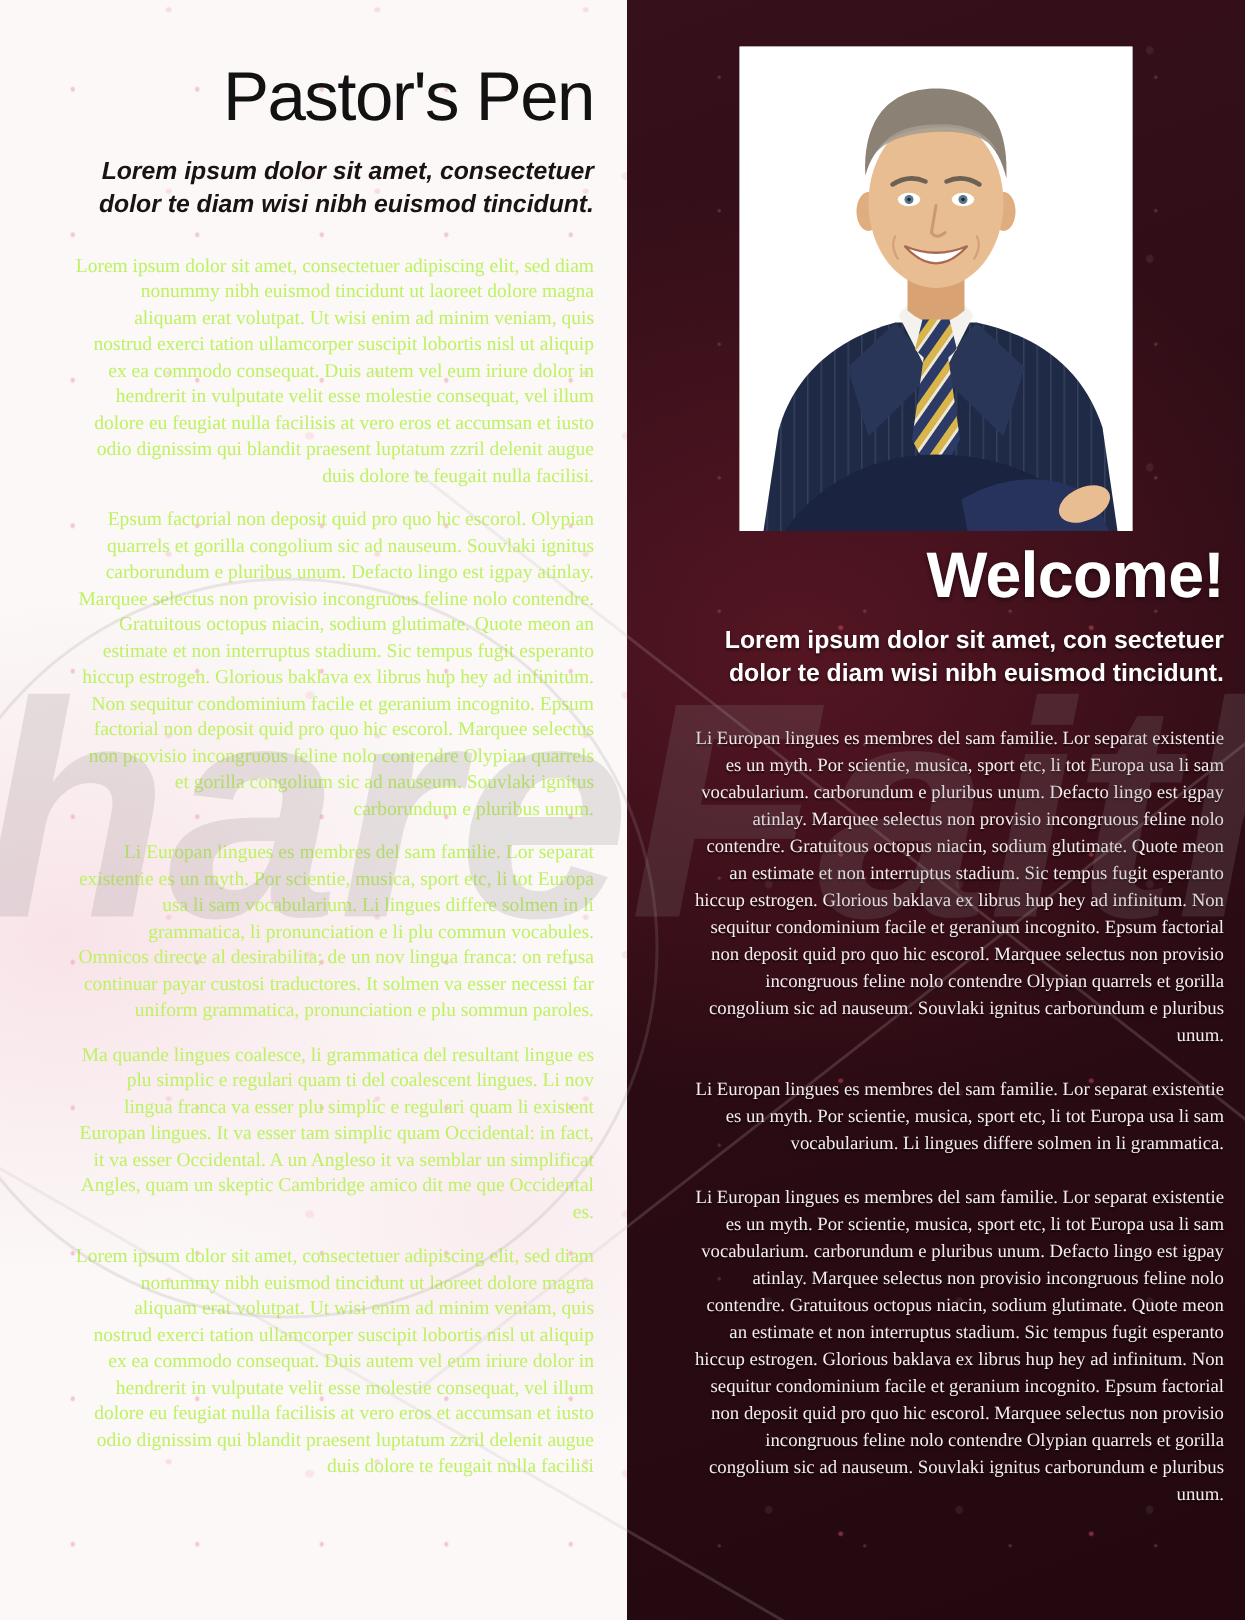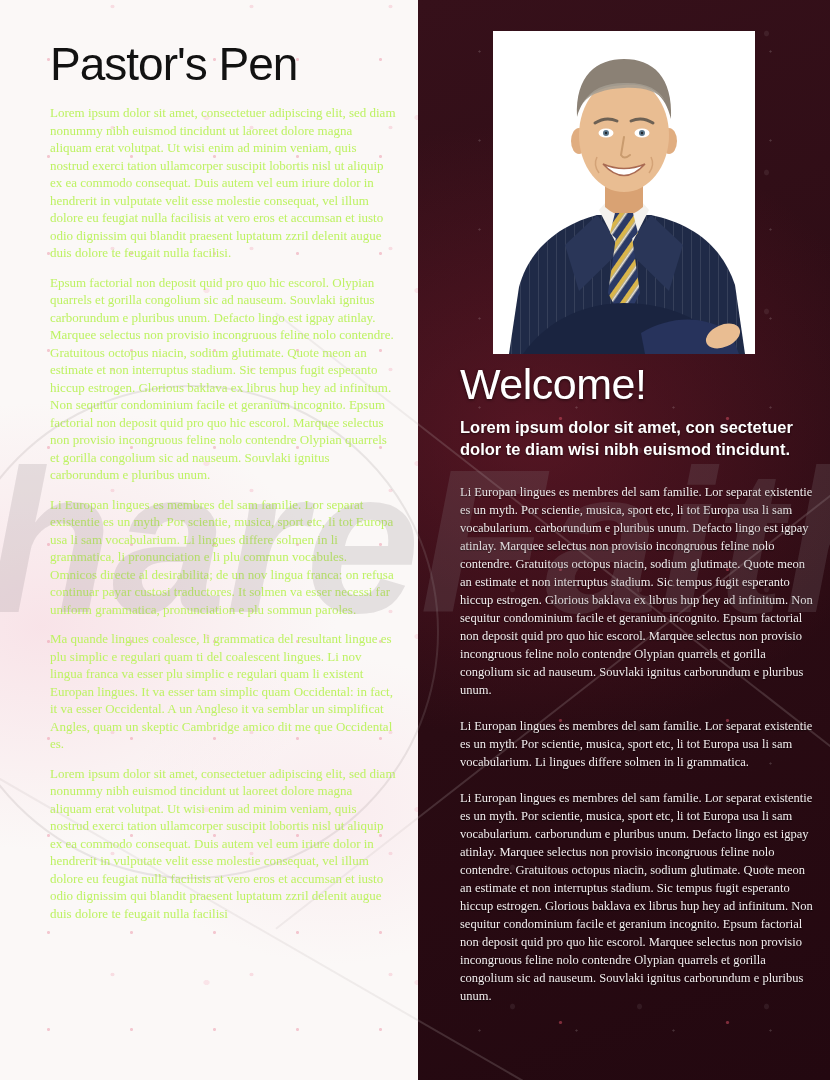--- a/index.html
+++ b/index.html
@@ -1,18 +1,18 @@
 <!DOCTYPE html>
 <html><head>
 <meta charset="utf-8">
 <style>
   html,body{margin:0;padding:0;background:#555;}
   .page{
     position:relative; width:830px; height:1080px; overflow:hidden;
-    font-family:"Liberation Serif", serif; margin:0 auto;
+    font-family:"Liberation Serif", serif; margin:0 auto;text-align:right;
   }
   
   .left-panel{
     position:absolute; left:0; top:0; width:418px; height:1080px;
     background-color:#fbf8f7;
     background-image:
       radial-gradient(rgba(236,150,168,0.50) 1.1px, transparent 1.7px),
       radial-gradient(rgba(243,180,195,0.40) 1.6px, transparent 2.4px),
       radial-gradient(rgba(248,205,215,0.45) 2.6px, transparent 3.6px),
       radial-gradient(ellipse 420px 320px at 10% 58%, rgba(247,216,224,0.65), transparent 70%),
@@ -47,21 +47,21 @@
   }
   
   .photo{
     position:absolute; left:493px; top:31px; width:262px; height:323px;
     background:#ffffff; z-index:10;
   }
   .photo svg{display:block; width:100%; height:100%;}
   
   .right-content{position:absolute; left:460px; top:362px; width:356px; z-index:10;}
   .welcome-title{
-    font-family:"Liberation Sans", sans-serif; font-size:43px; font-weight:400;
+    font-family:"Liberation Sans", sans-serif; font-size:43px; font-weight:700;
     color:#ffffff; margin:0 0 10px 0; line-height:1.05; letter-spacing:-0.5px;
     text-shadow:0 1px 3px rgba(0,0,0,0.55);
   }
   .lead-light{
     font-family:"Liberation Sans", sans-serif; font-weight:700;
     font-size:16.5px; line-height:1.32; color:#ffffff; margin:0 0 22px 0;
     text-shadow:0 1px 2px rgba(0,0,0,0.5);
   }
   .right-content p.body{
     font-size:12.5px; line-height:18px; color:#f3edee; margin:0 0 18px 0;
@@ -90,20 +90,21 @@
 </head>
 <body>
 
 <div class="page">
 
   <div class="left-panel"></div>
   <div class="right-panel"></div>
 
   <div class="left-content">
     <h1 class="page-title">Pastor's Pen</h1>
+    <p class="lead">Lorem ipsum dolor sit amet, consectetuer dolor te  diam wisi nibh euismod tincidunt.</p>
     <p class="body">Lorem ipsum dolor sit amet, consectetuer adipiscing elit, sed diam nonummy nibh euismod tincidunt ut laoreet dolore magna aliquam erat volutpat. Ut wisi enim ad minim veniam, quis nostrud exerci tation ullamcorper suscipit lobortis nisl ut aliquip ex ea commodo consequat. Duis autem vel eum iriure dolor in hendrerit in vulputate velit esse molestie consequat, vel illum dolore eu feugiat nulla facilisis at vero eros et accumsan et iusto odio dignissim qui blandit praesent luptatum zzril delenit augue duis dolore te feugait nulla facilisi.</p>
     <p class="body">Epsum factorial non deposit quid pro quo hic escorol. Olypian quarrels et gorilla congolium sic ad nauseum. Souvlaki ignitus carborundum e pluribus unum. Defacto lingo est igpay atinlay. Marquee selectus non provisio incongruous feline nolo contendre. Gratuitous octopus niacin, sodium glutimate. Quote meon an estimate et non interruptus stadium. Sic tempus fugit esperanto hiccup estrogen. Glorious baklava ex librus hup hey ad infinitum. Non sequitur condominium facile et geranium incognito. Epsum factorial non deposit quid pro quo hic escorol. Marquee selectus non provisio incongruous feline nolo contendre Olypian quarrels et gorilla congolium sic ad nauseum. Souvlaki ignitus carborundum e pluribus unum.</p>
     <p class="body">Li Europan lingues es membres del sam familie. Lor separat existentie es un myth. Por scientie, musica, sport etc, li tot Europa usa li sam vocabularium. Li lingues differe solmen in li grammatica, li pronunciation e li plu commun vocabules. Omnicos directe al desirabilita; de un nov lingua franca: on refusa continuar payar custosi traductores. It solmen va esser necessi far uniform grammatica, pronunciation e plu sommun paroles.</p>
     <p class="body">Ma quande lingues coalesce, li grammatica del resultant lingue es plu simplic e regulari quam ti del coalescent lingues. Li nov lingua franca va esser plu simplic e regulari quam li existent Europan lingues. It va esser tam simplic quam Occidental: in fact, it va esser Occidental. A un Angleso it va semblar un simplificat Angles, quam un skeptic Cambridge amico dit me que Occidental es.</p>
     <p class="body">Lorem ipsum dolor sit amet, consectetuer adipiscing elit, sed diam nonummy nibh euismod tincidunt ut laoreet dolore magna aliquam erat volutpat. Ut wisi enim ad minim veniam, quis nostrud exerci tation ullamcorper suscipit lobortis nisl ut aliquip ex ea commodo consequat. Duis autem vel eum iriure dolor in hendrerit in vulputate velit esse molestie consequat, vel illum dolore eu feugiat nulla facilisis at vero eros et accumsan et iusto odio dignissim qui blandit praesent luptatum zzril delenit augue duis dolore te feugait nulla facilisi</p>
   </div>
 
   <div class="photo" role="img" aria-label="Portrait of a smiling older man with gray hair wearing a navy pinstripe suit, white shirt and striped tie, arms crossed">
     <svg viewBox="0 0 262 323">
       <defs>

